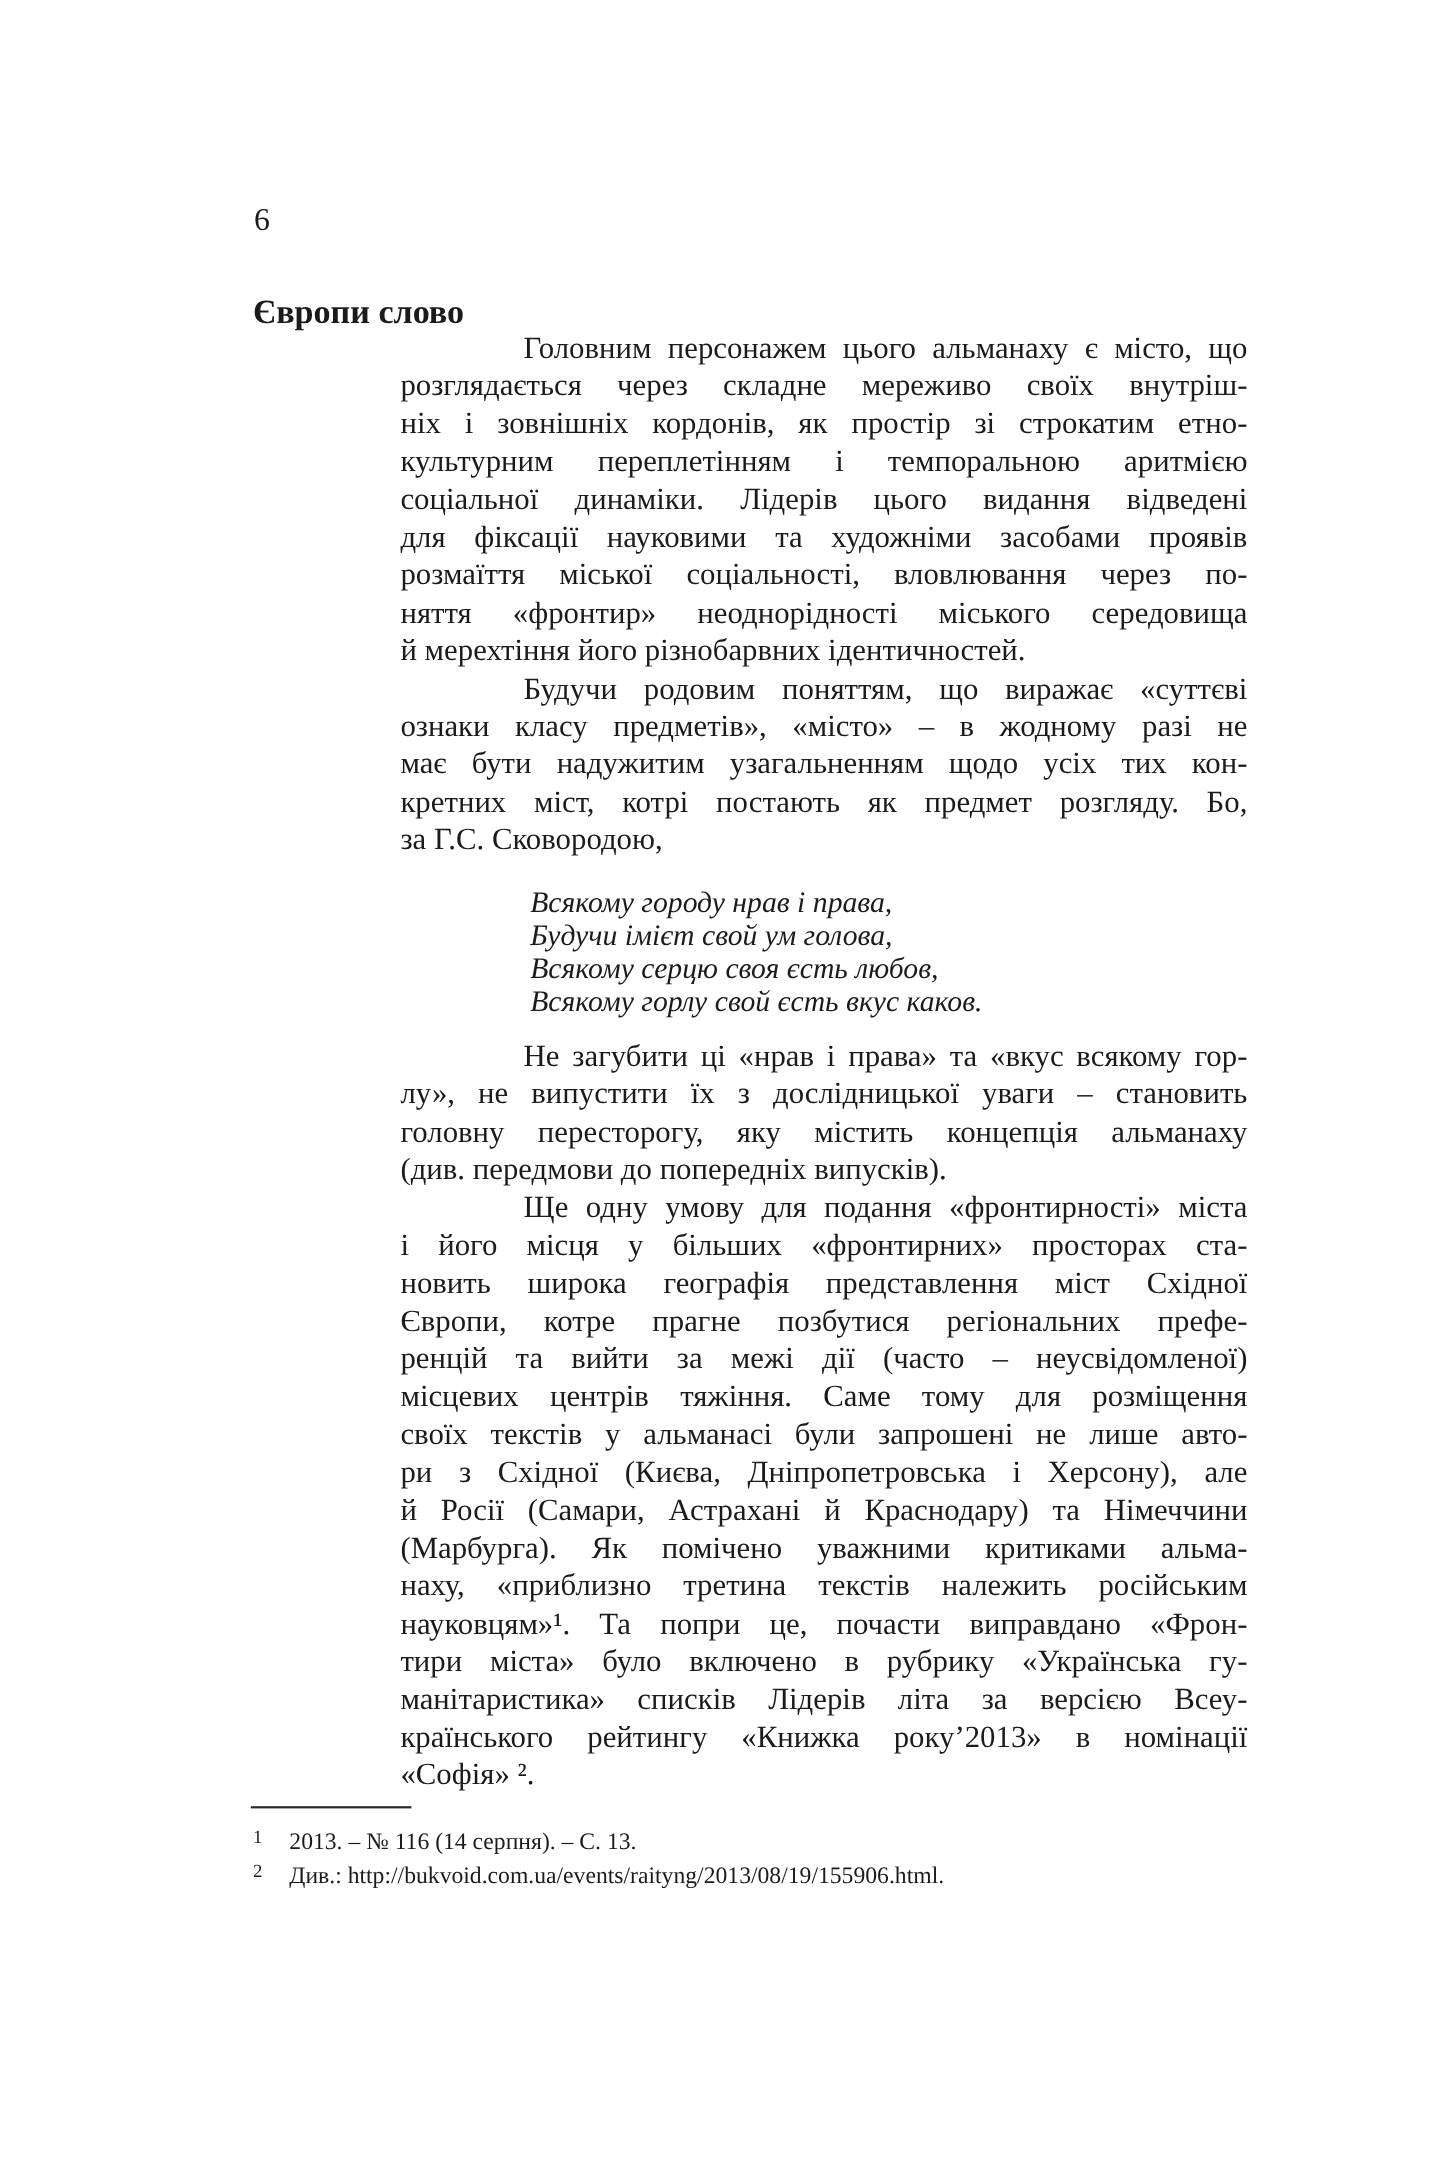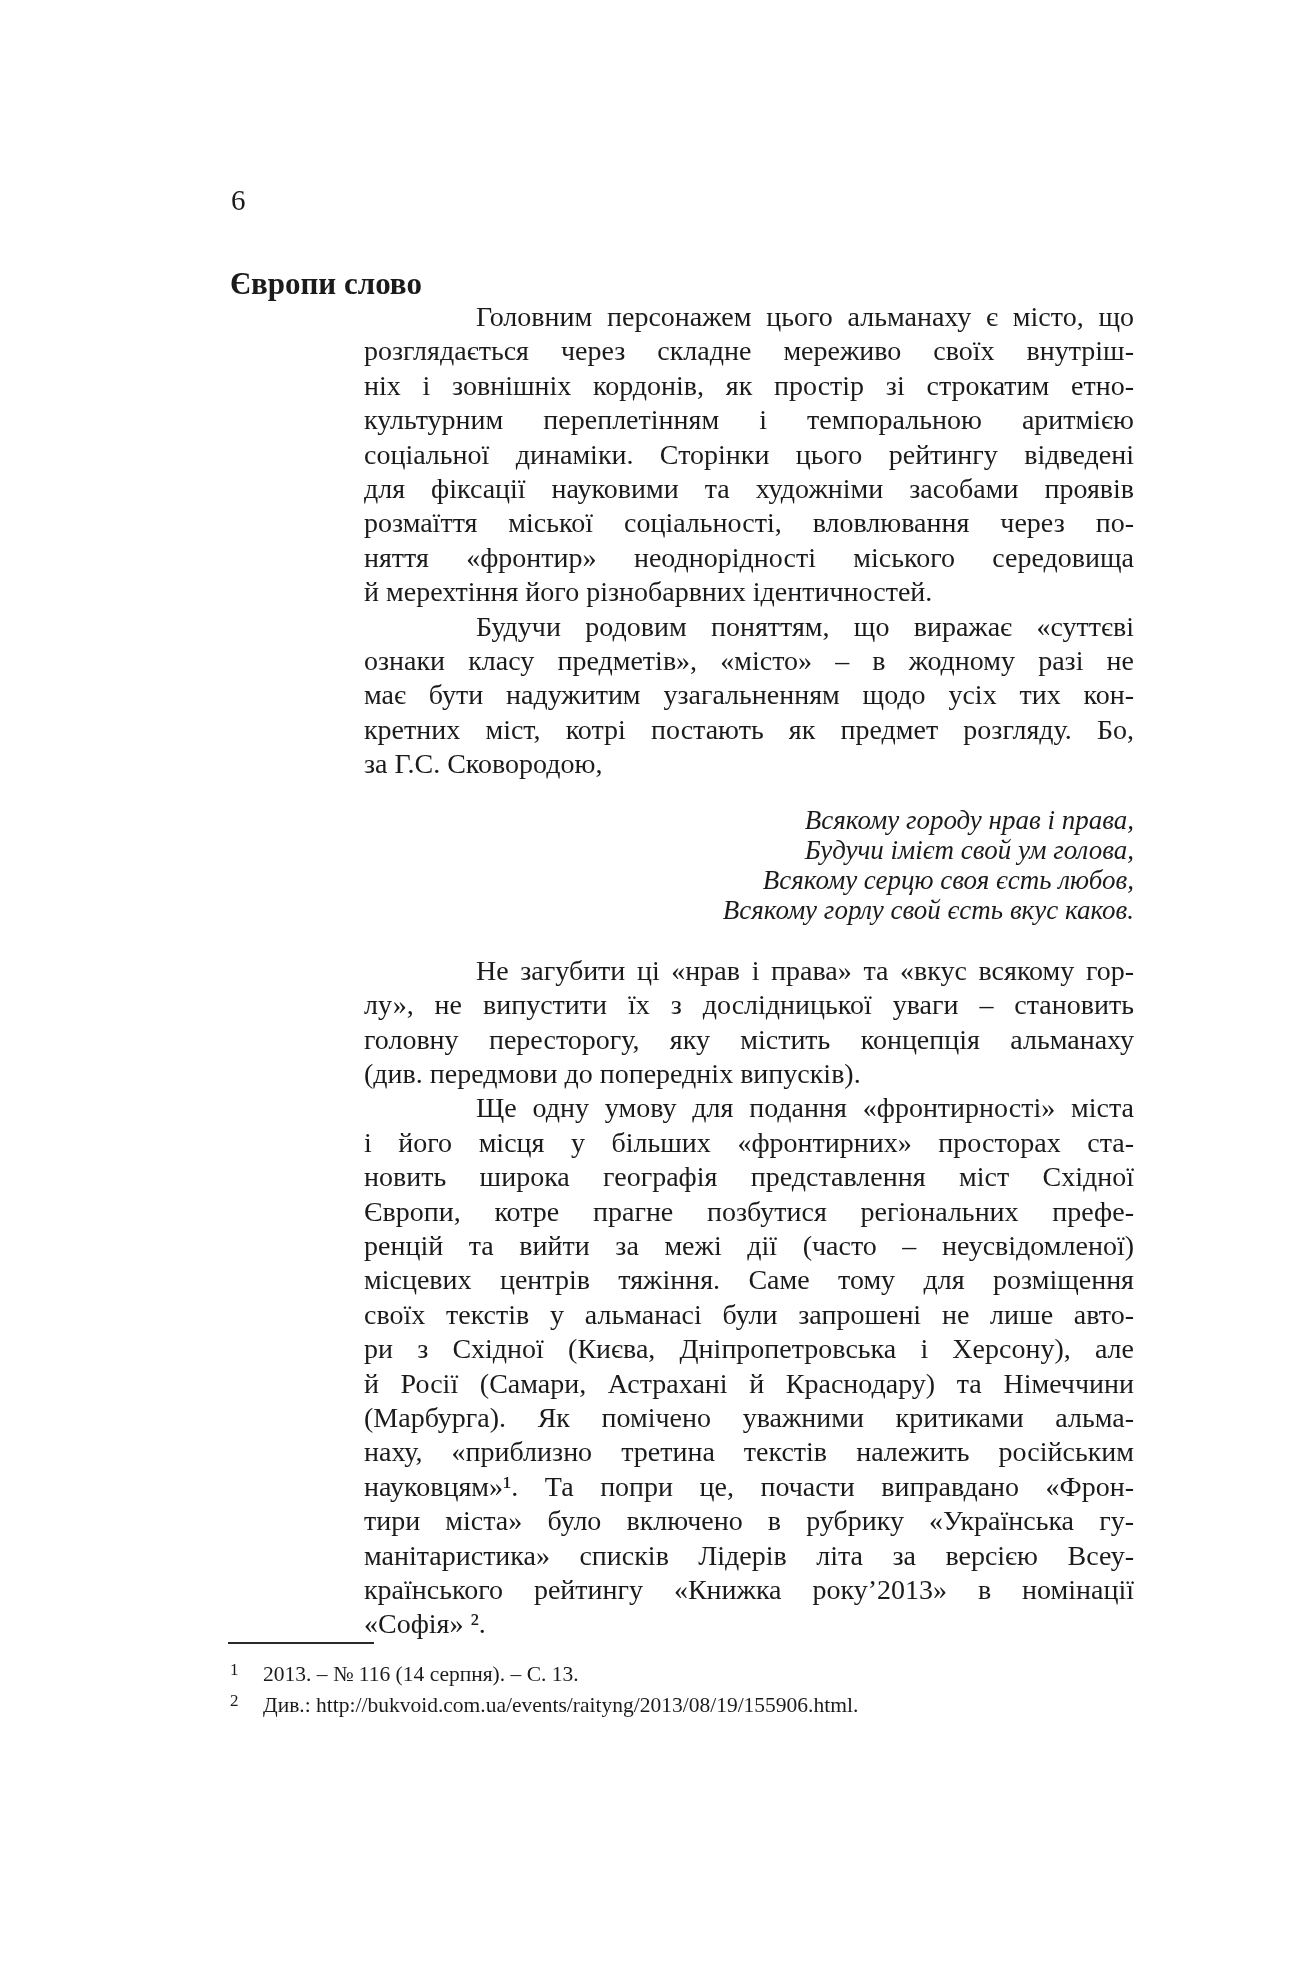--- a/index.html
+++ b/index.html
@@ -21,22 +21,22 @@
     position:absolute;left:364px;top:300px;width:770px;
     font-size:28px;line-height:34.4px;
   }
   .para .tline{text-align:justify;text-align-last:justify;}
   .para .tline:last-child{text-align-last:left;}
   .para .tline:first-child{text-indent:112px;}
   .poem{
     margin:23px 0 0 118px;
     font-style:italic;font-size:27px;line-height:30px;
   }
-  .poem .tline{text-align:right;}
-  .after-poem{margin-top:29px;}
+  .poem .tline{text-align:left;}
+  .after-poem{margin-top:19px;}
   .fnrule{
     position:absolute;left:228px;top:1642px;
     width:146px;height:2px;background:#2a2a2a;
   }
   .footnotes{
     position:absolute;left:263px;top:1659px;
     font-size:21.5px;line-height:31px;
   }
   .footnote{position:relative;white-space:nowrap;}
   .fn-marker{
@@ -51,21 +51,21 @@
 <div class="pagenum">6</div>
 
 <h1 class="heading">Європи слово</h1>
 
 <div class="textcol">
   <div class="para">
       <div class="tline">Головним персонажем цього альманаху є місто, що</div>
       <div class="tline">розглядається через складне мереживо своїх внутріш-</div>
       <div class="tline">ніх і зовнішніх кордонів, як простір зі строкатим етно-</div>
       <div class="tline">культурним переплетінням і темпоральною аритмією</div>
-      <div class="tline">соціальної динаміки. Сторінки цього рейтингу відведені</div>
+      <div class="tline">соціальної динаміки. Лідерів цього видання відведені</div>
       <div class="tline">для фіксації науковими та художніми засобами проявів</div>
       <div class="tline">розмаїття міської соціальності, вловлювання через по-</div>
       <div class="tline">няття «фронтир» неоднорідності міського середовища</div>
       <div class="tline">й мерехтіння його різнобарвних ідентичностей.</div>
     </div>
   <div class="para">
       <div class="tline">Будучи родовим поняттям, що виражає «суттєві</div>
       <div class="tline">ознаки класу предметів», «місто» – в жодному разі не</div>
       <div class="tline">має бути надужитим узагальненням щодо усіх тих кон-</div>
       <div class="tline">кретних міст, котрі постають як предмет розгляду. Бо,</div>

